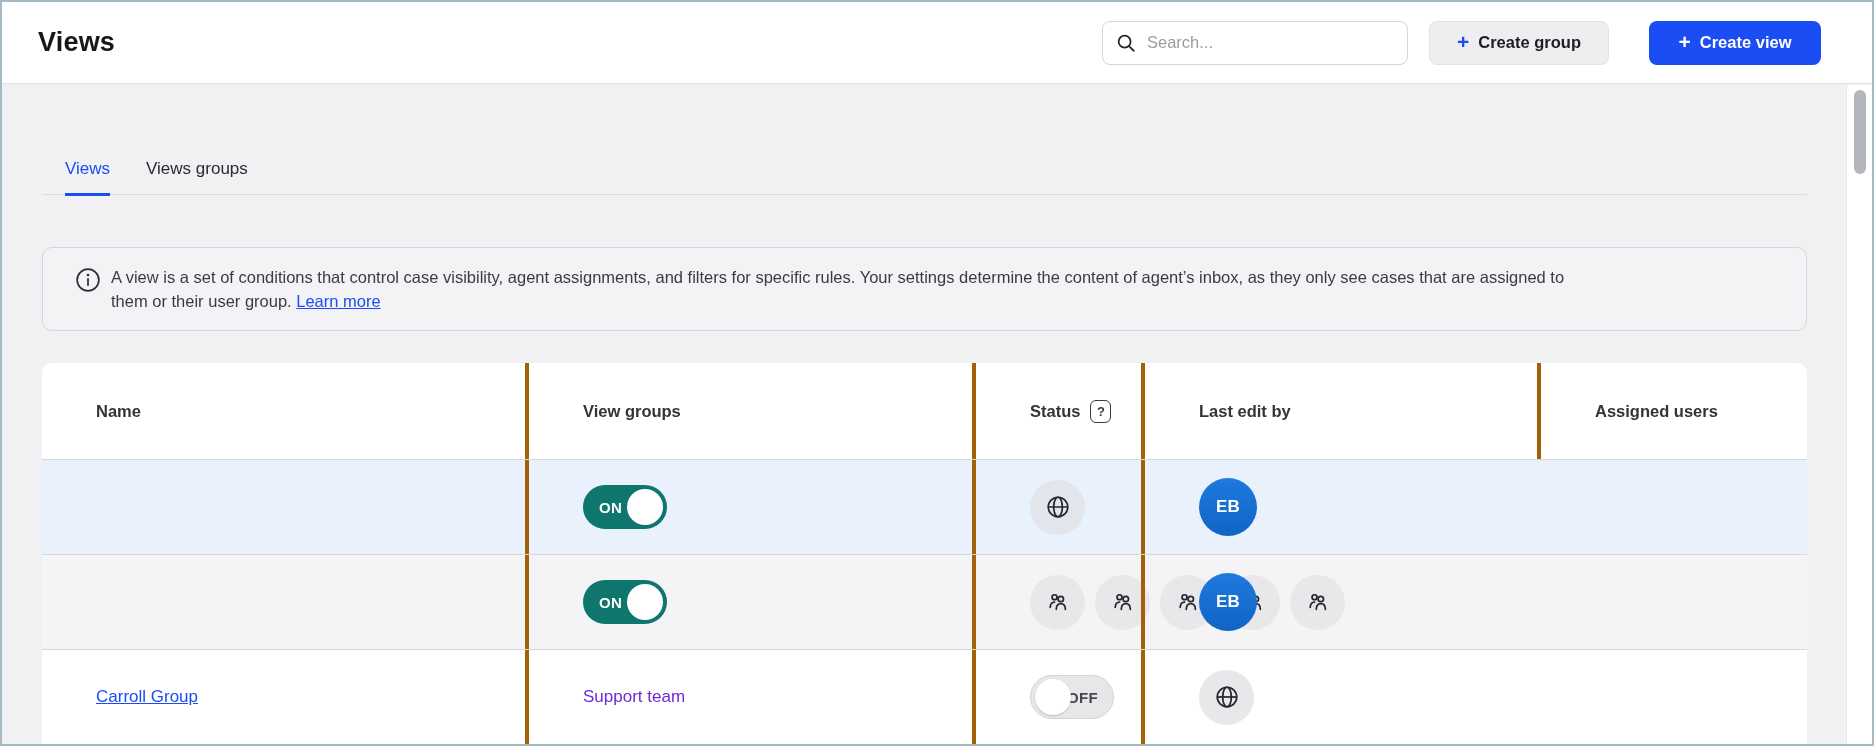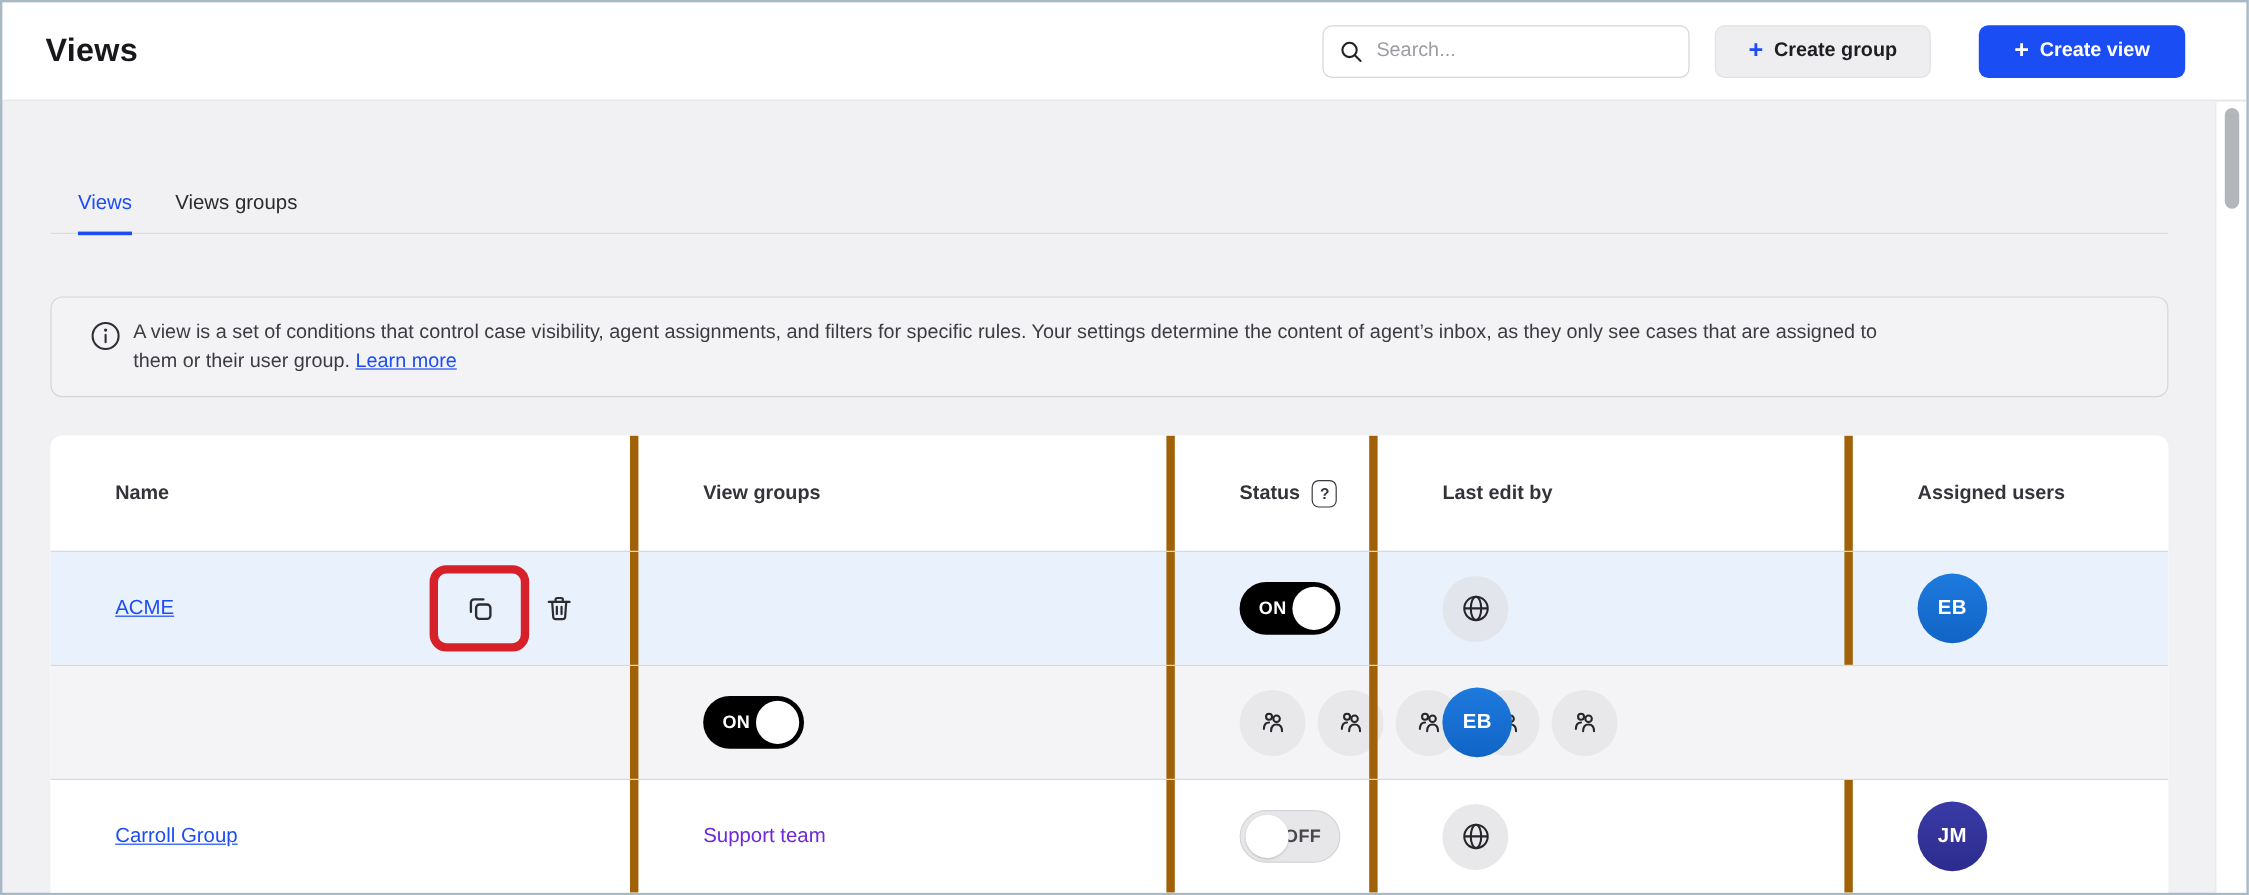--- a/index.html
+++ b/index.html
@@ -64,42 +64,42 @@
     width:1765px; margin-top:32px; background:#ffffff; border-radius:10px 10px 0 0; overflow:hidden;
   }
   .trow { display:grid; grid-template-columns:483px 447px 169px 396px 270px; }
   .thead { height:96px; background:#ffffff; }
   .tbody-row { height:95px; border-top:1px solid #d8d8dc; }
   .row-selected { background:#e9f1fd; }
   .row-alt { background:#f4f4f6; }
   .cell {
     display:flex; align-items:center; padding-left:54px; position:relative;text-align:right;
   }
-  .cell + .cell { border-left:7px solid #a16207; }
+  .cell + .cell { border-left:4px solid #a16207; }
   .th-label { font-size:16.5px; font-weight:700; color:#33333a; }
   .help-badge {
     width:21px; height:23px; border:1.6px solid #3a3a40; border-radius:6px; margin-left:10px;
     display:flex; align-items:center; justify-content:center;
     font-size:13px; font-weight:700; color:#3a3a40;
   }
   .view-link { font-size:17px; color:#1b4df5; text-decoration:underline; cursor:pointer; }
   .cell-text { font-size:17px; color:#6d28d9; }
   
   .row-actions { position:absolute; left:316px; top:50%; transform:translateY(-50%); display:flex; align-items:center; }
   .copy-highlight {
     width:83px; height:72px; border:7px solid #d6202a; border-radius:14px;
     display:flex; align-items:center; justify-content:center;
   }
   .icon-btn { width:26px; height:26px; cursor:pointer; }
   .trash-btn { margin-left:12px; }
   
   .toggle {
     width:84px; height:44px; border-radius:22px; display:flex; align-items:center; position:relative; cursor:pointer;
   }
-  .toggle-on { background:#000000; }
+  .toggle-on { background:#0f766e; }
   .toggle-on .toggle-label { color:#ffffff; font-size:15px; font-weight:800; margin-left:16px; letter-spacing:.3px; }
   .toggle-on .knob { position:absolute; right:4px; width:36px; height:36px; border-radius:50%; background:#ffffff; }
   .toggle-off { background:#e7e7ea; border:1px solid #d4d4d8; justify-content:flex-end; }
   .toggle-off .toggle-label { color:#47474d; font-size:15px; font-weight:800; margin-right:15px; letter-spacing:.3px; }
   .toggle-off .knob { position:absolute; left:4px; width:36px; height:36px; border-radius:50%; background:#ffffff; box-shadow:0 1px 2px rgba(0,0,0,.18); }
   
   .assigned-wrap { display:flex; align-items:center; gap:10px; }
   .user-circle {
     width:55px; height:55px; border-radius:50%; background:#e8e8ea;
     display:flex; align-items:center; justify-content:center; flex:0 0 auto;
@@ -179,38 +179,20 @@
       <div class="cell">
         <span class="th-label">Last edit by</span>
       </div>
       <div class="cell">
         <span class="th-label">Assigned users</span>
       </div>
     </div>
 
     <div class="trow tbody-row row-selected">
       <div class="cell">
-        <a class="view-link">ACME</a>
-        <div class="row-actions">
-          <div class="copy-highlight">
-            <svg class="icon-btn" viewBox="0 0 24 24" fill="none" stroke="#2b2b30" stroke-width="1.8" stroke-linecap="round" stroke-linejoin="round">
-              <rect x="9" y="9" width="11" height="11" rx="2.6"></rect>
-              <path d="M5 14.6V7.4A2.4 2.4 0 0 1 7.4 5h7.2"></path>
-            </svg>
-          </div>
-          <svg class="icon-btn trash-btn" viewBox="0 0 24 24" fill="none" stroke="#2b2b30" stroke-width="1.7" stroke-linecap="round" stroke-linejoin="round">
-            <path d="M4 7h16"></path>
-            <path d="M9.2 7V5.2A1.2 1.2 0 0 1 10.4 4h3.2a1.2 1.2 0 0 1 1.2 1.2V7"></path>
-            <path d="M6.6 7l.8 11.4A1.9 1.9 0 0 0 9.3 20.2h5.4a1.9 1.9 0 0 0 1.9-1.8L17.4 7"></path>
-            <path d="M10.2 10.8v5.6"></path>
-            <path d="M13.8 10.8v5.6"></path>
-          </svg>
-        </div>
-      </div>
-      <div class="cell">
         <span class="cell-text"></span>
       </div>
       <div class="cell">
         <div class="toggle toggle-on">
           <span class="toggle-label">ON</span>
           <span class="knob"></span>
         </div>
       </div>
       <div class="cell">
         <div class="user-circle">
@@ -300,23 +282,20 @@
       </div>
       <div class="cell">
         <div class="user-circle">
           <svg viewBox="0 0 24 24" fill="none" stroke="#26262b" stroke-width="1.6">
             <circle cx="12" cy="12" r="9"></circle>
             <ellipse cx="12" cy="12" rx="4" ry="9"></ellipse>
             <line x1="3" y1="12" x2="21" y2="12"></line>
           </svg>
         </div>
       </div>
-      <div class="cell">
-        <div class="avatar avatar-jm">JM</div>
-      </div>
     </div>
 
   </div>
 </div>
 
 <div class="scroll-track">
   <div class="scroll-thumb"></div>
 </div>
 
 </body></html>

